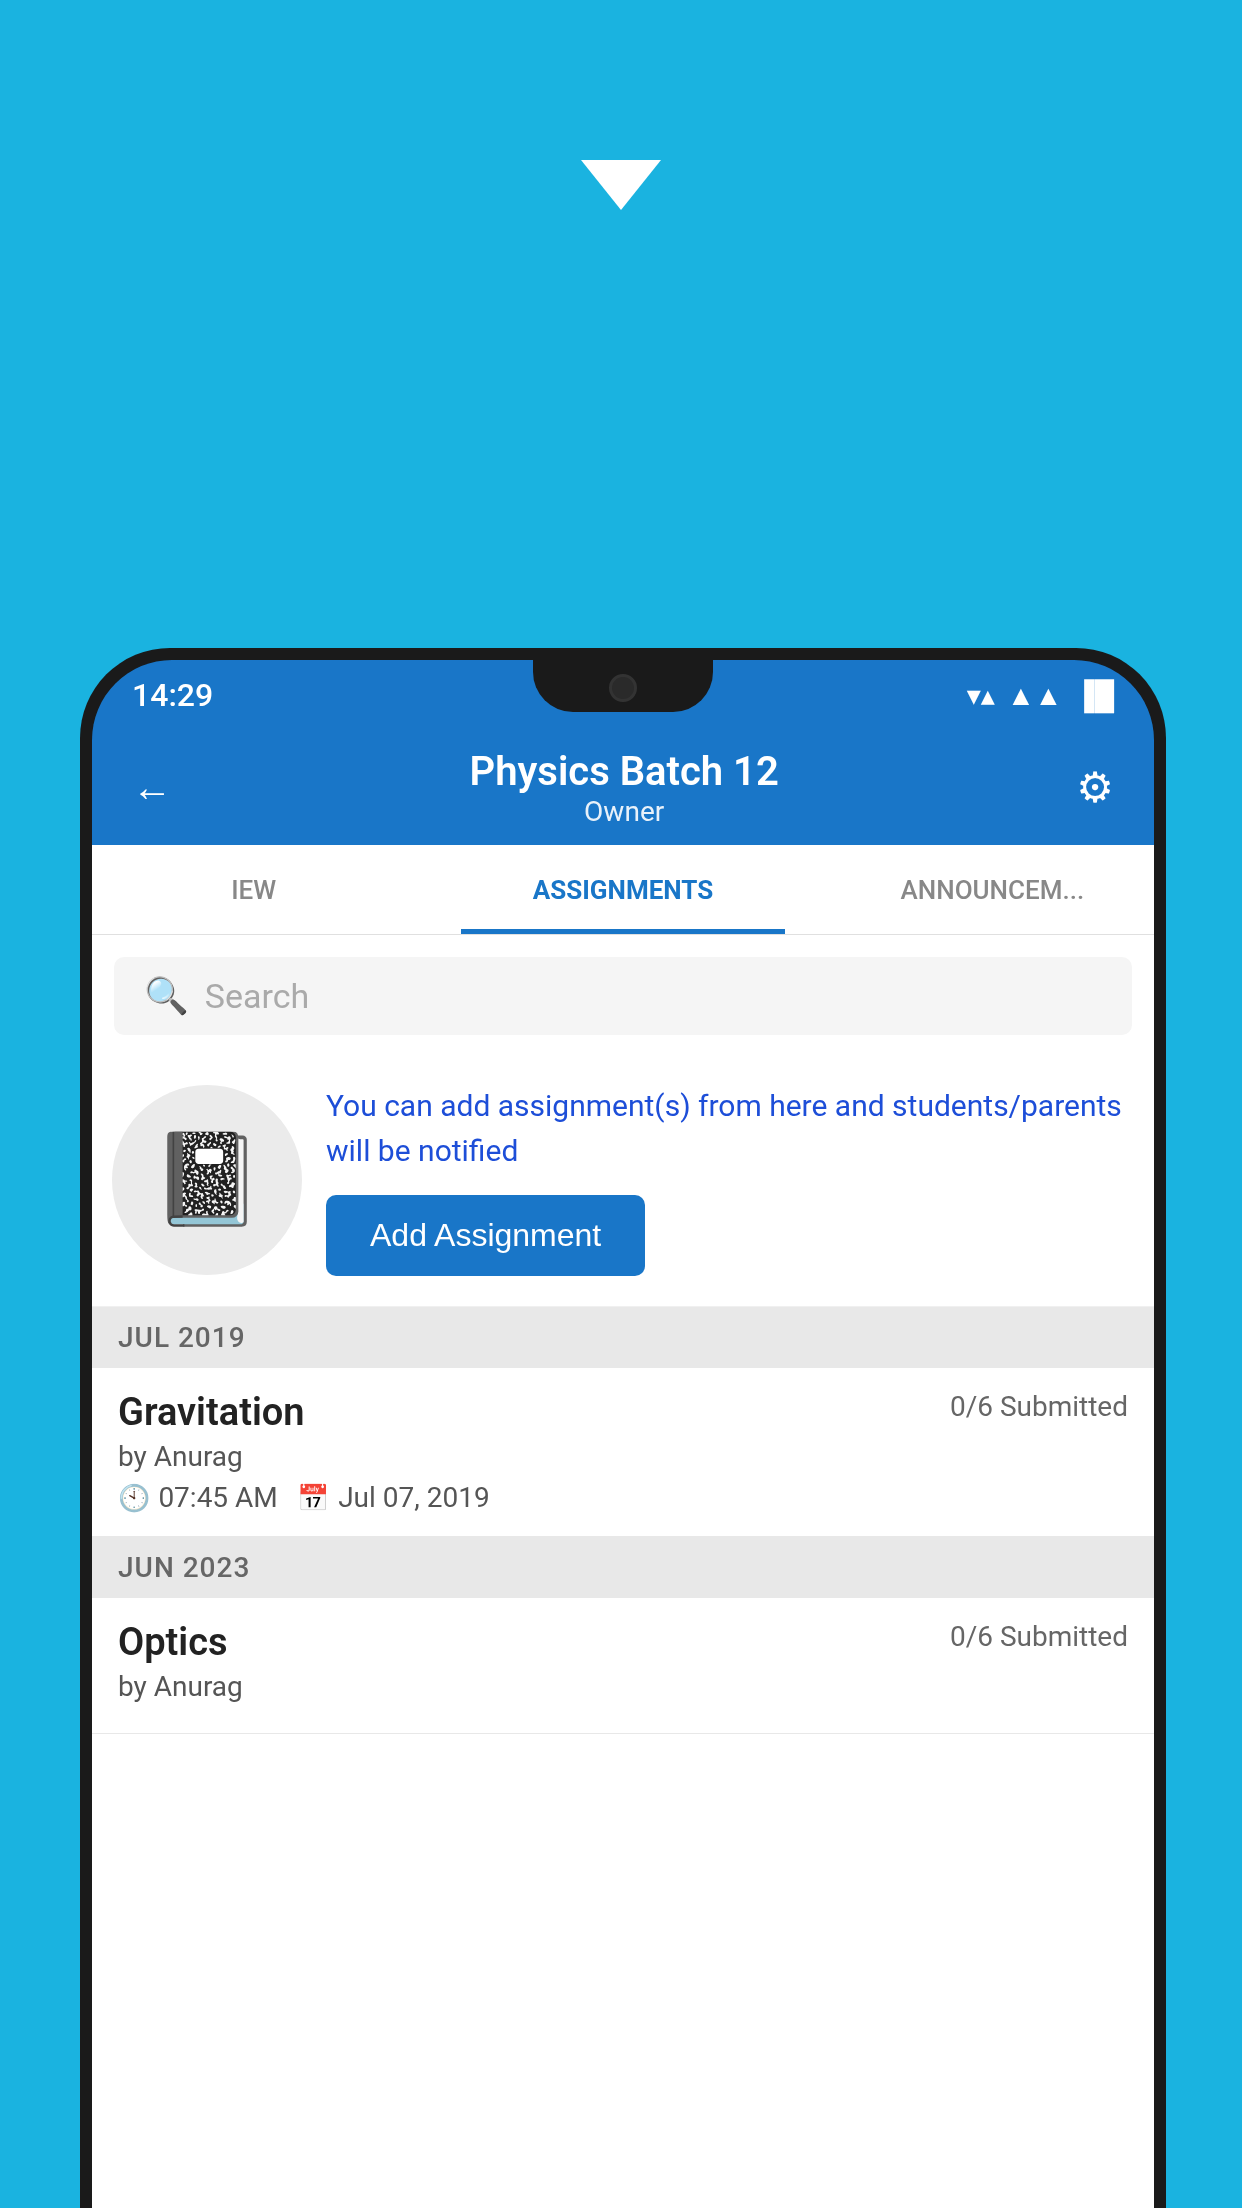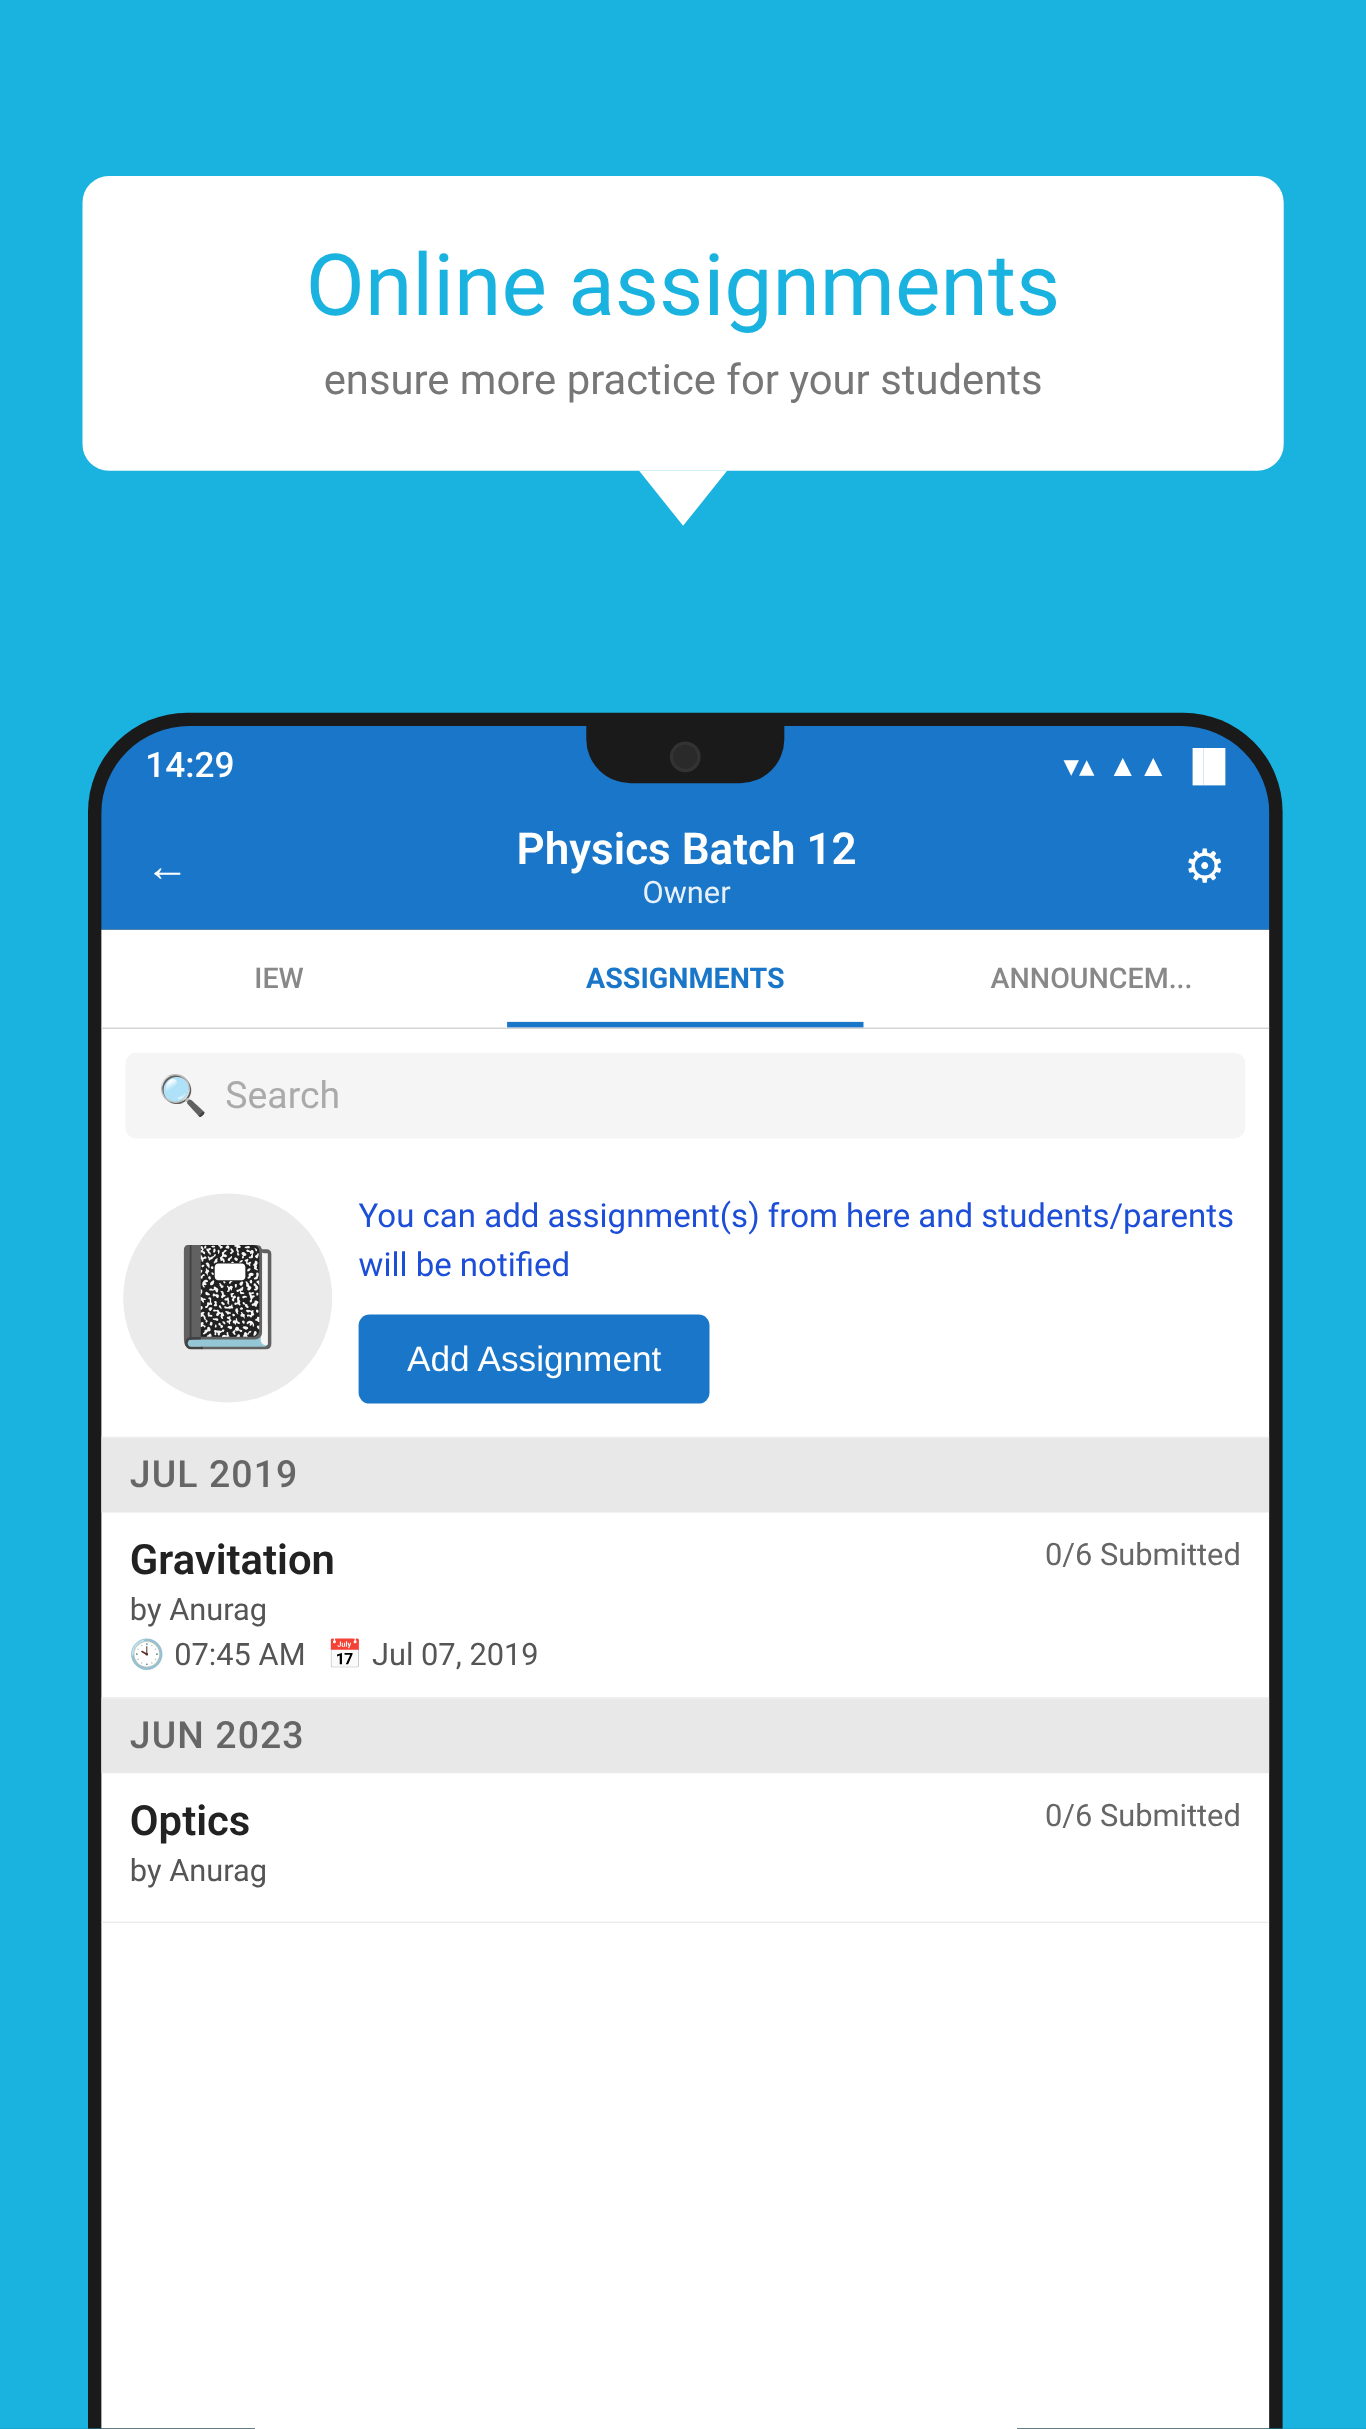--- a/index.html
+++ b/index.html
@@ -290,21 +290,21 @@
       padding: 22px 44px;
       font-size: 32px;
       font-weight: 500;
       cursor: pointer;
     }
 
     
     .section-header {
       background: #e8e8e8;
       padding: 14px 26px;
-      font-size: 34px;
+      font-size: 28px;
       font-weight: 500;
       color: #666;
       letter-spacing: 1px;
     }
 
     
     .assignment-item {
       padding: 22px 26px 22px 26px;
       border-bottom: 1px solid #e8e8e8;
     }
@@ -351,24 +351,20 @@
       font-size: 26px;
       color: #555;
     }
   </style>
 </head>
 <body>
 
 <div style="position:absolute;inset:0;background:#1ab3e0;"></div>
 
 <div class="speech-bubble-container">
-  <div class="speech-bubble">
-    <div class="speech-bubble-title">Online assignments</div>
-    <div class="speech-bubble-subtitle">ensure more practice for your students</div>
-  </div>
   <div class="speech-bubble-arrow"></div>
 </div>
 
 <div class="phone-frame">
   <div class="phone-inner">
 
     <div class="notch">
       <div class="camera"></div>
     </div>
 

